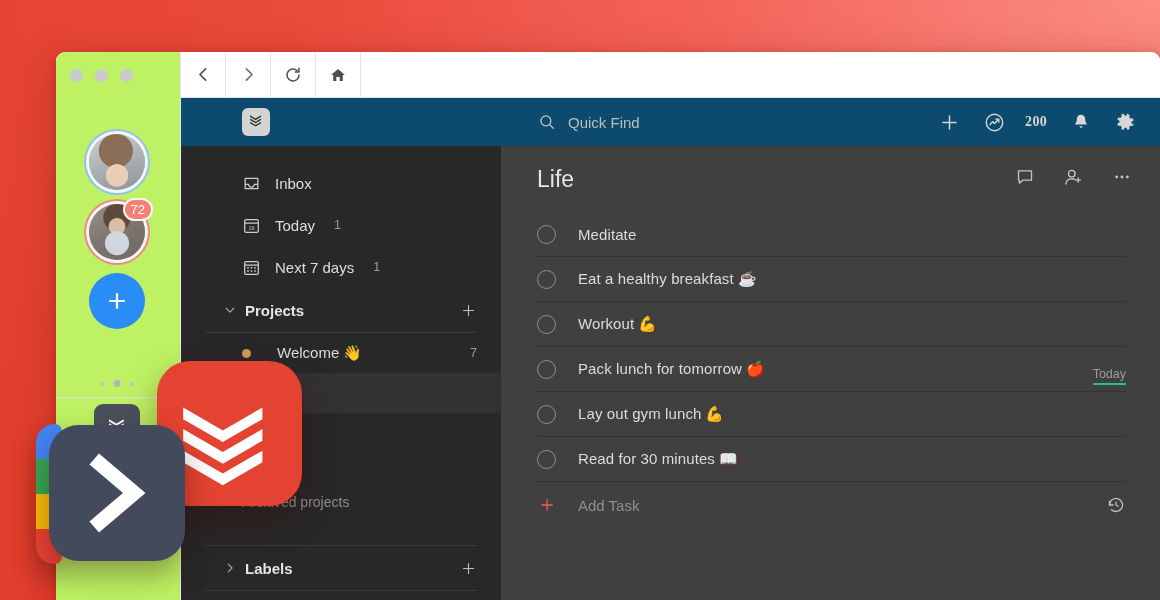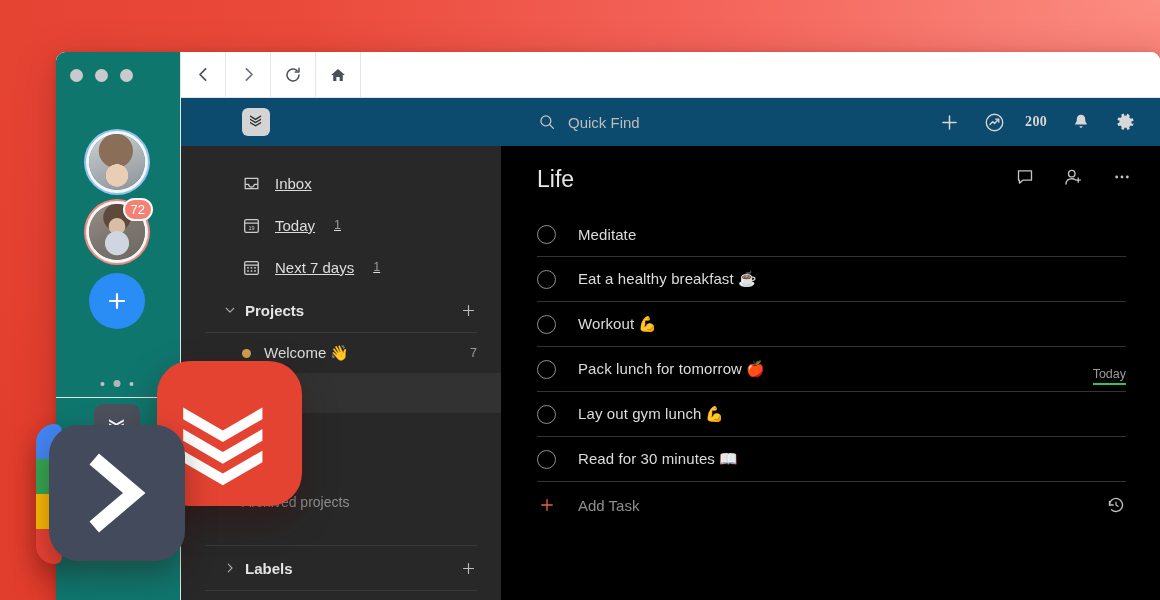--- a/index.html
+++ b/index.html
@@ -36,21 +36,21 @@
   .tb-btn {
     width: 45px; display: flex; align-items: center; justify-content: center;
     border-right: 1px solid #e6e6e8; color: #4a5058;
   }
   .tb-rest { flex: 1; }
   .tb-btn svg { display: block; }
 
   
   #app-rail {
     position: absolute; left: 0; top: 0; width: 125px; height: 548px;
-    background: #0f766e; border-right: 1px solid #e4e5e8;
+    background: #bef264; border-right: 1px solid #e4e5e8;
     border-radius: 9px 0 0 0;
   }
   #window-dots { position: absolute; left: 14px; top: 17px; display: flex; gap: 12px; }
   #window-dots i { width: 13px; height: 13px; border-radius: 50%; background: #c9cacd; display: block; }
 
   .avatar-wrap { position: absolute; left: 61px; transform: translateX(-50%); }
   .avatar {
     width: 56px; height: 56px; border-radius: 50%;
     background: #b9bcc1; position: relative; overflow: hidden;
   }
@@ -118,45 +118,45 @@
 
   #td-body { position: absolute; top: 48px; left: 0; right: 0; bottom: 0; display: flex; }
 
   
   #td-sidebar {
     width: 320px; background: #282828; position: relative; padding-top: 16px;
     overflow: hidden;
   }
   .nav-item {
     height: 42px; display: flex; align-items: center; padding: 0 18px 0 61px;
-    color: #dcdcdc; font-size: 15px; gap: 14px; position: relative; text-decoration: underline;
+    color: #dcdcdc; font-size: 15px; gap: 14px; position: relative;
   }
   .nav-item .nav-label { color: #dedede; }
   .nav-count { color: #9a9a9a; font-size: 12.5px; margin-left: 5px; }
   .nav-ico { width: 19px; height: 19px; display:flex; align-items:center; justify-content:center; color:#cdcdcd; flex:none;}
 
   .section-head {
     height: 44px; display: flex; align-items: center; padding: 0 24px 0 42px;
     color: #e4e4e4; font-size: 15px; font-weight: 700; position: relative;
   }
   .section-head .caret { width: 22px; display:flex; align-items:center; justify-content:flex-start; color:#a9a9a9; flex:none;}
   .section-head .plus { position:absolute; right: 24px; color:#bdbdbd; display:flex; }
   .sec-divider { height:1px; background:#3a3a3a; margin: 0 24px; }
 
   .proj-item {
     height: 40px; display:flex; align-items:center; padding: 0 24px 0 61px;
-    color:#dcdcdc; font-size:15px; gap:13px; position:relative;
+    color:#dcdcdc; font-size:15px; gap:26px; position:relative;
   }
   .proj-dot { width:9px; height:9px; border-radius:50%; flex:none; }
   .proj-count { position:absolute; right:24px; color:#9a9a9a; font-size:12.5px; }
   .proj-item.selected { background:#323232; }
   .archived { padding-left:61px; color:#8e8e8e; font-size:14px; height:34px; display:flex; align-items:center; }
 
   
-  #td-main { flex: 1; background: #000000; position: relative; padding: 0 0 0 0; }
+  #td-main { flex: 1; background: #404040; position: relative; padding: 0 0 0 0; }
   #content-head {
     display:flex; align-items:center; height: 66px; padding: 0 28px 0 36px; position:relative;
   }
   #project-title { font-size: 23px; color: #e6e6e6; font-weight: 400; }
   #content-head-icons { position:absolute; right: 28px; display:flex; align-items:center; gap: 28px; color:#c4c4c4; }
 
   .task-row {
     display: flex; align-items: center; height: 45px; margin: 0 34px 0 36px;
     border-bottom: 1px solid #333333; position: relative;
   }

